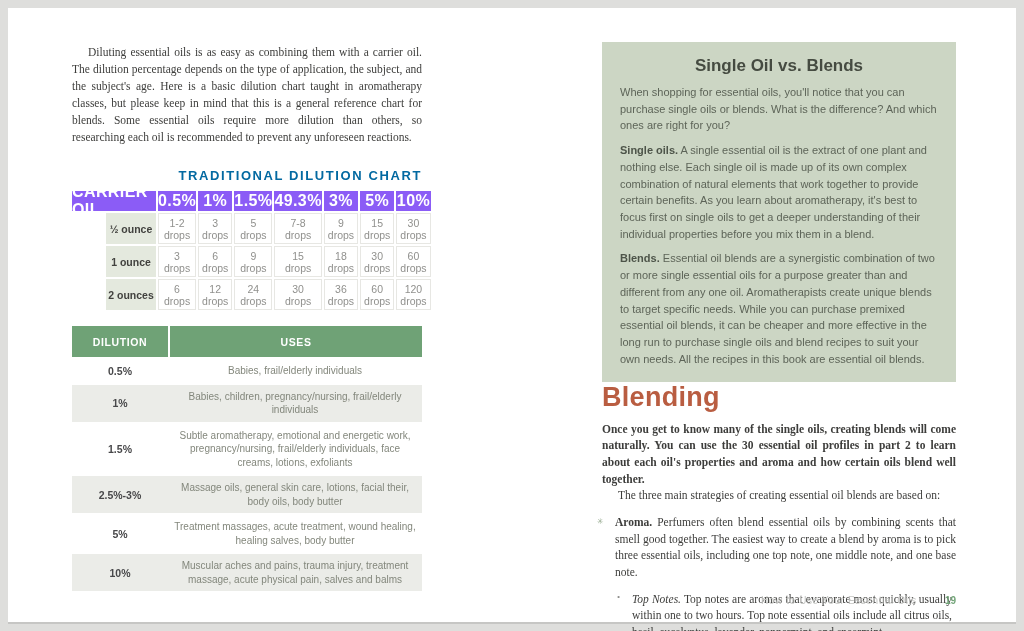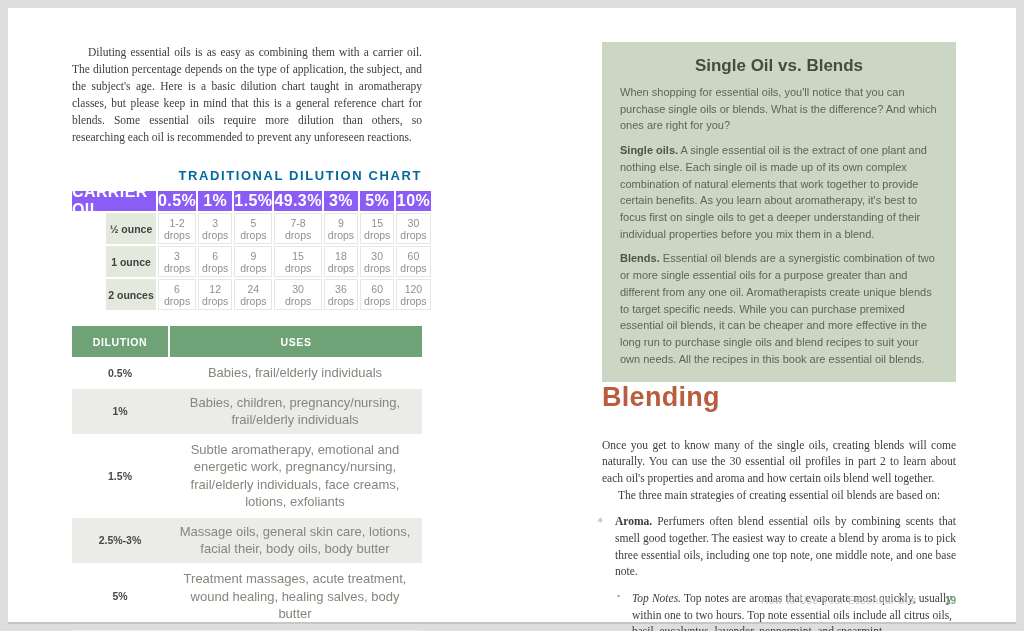--- a/index.html
+++ b/index.html
@@ -63,21 +63,21 @@
     height:31px; display:flex; align-items:center; justify-content:center;
   }
   .t2-row { display:grid; grid-template-columns:96px 1fr; margin-top:2px; }
   .t2-row.shaded > div { background:#ebece8; }
   .t2-row .dil {
     font-size:10.5px; font-weight:bold; color:#48484a;
     display:flex; align-items:center; justify-content:center;
     padding:5px 2px;
   }
   .t2-row .uses {
-    font-size:13px; color:#83877c; line-height:1.35; text-align:center;
+    font-size:10px; color:#83877c; line-height:1.35; text-align:center;
     display:flex; align-items:center; justify-content:center;
     padding:5px 6px;
   }
   
   .right-content { position:absolute; left:90px; top:34px; width:354px; }
   .oil-box {
     background:#ccd6c4;
     padding:12px 18px 14px 18px;
   }
   .oil-box h2 {
@@ -89,21 +89,21 @@
     margin-top:8px; text-align:left;
   }
   .oil-box .lead { font-weight:bold; color:#4d5449; }
   .blending-head {
     font-size:27px; font-weight:bold; color:#b95d41; letter-spacing:.3px;
   }
   .serif-block {
     font-family:"Liberation Serif", serif;
     font-size:11.5px; line-height:1.45; color:#3d3d3b; text-align:justify;
   }
-  .serif-block p.first { margin-top:24px; }
+  .serif-block p.first { margin-top:8px;font-weight:bold; }
   .serif-block p.indent { text-indent:16px; }
   .bullet {
     position:relative; margin-top:10px; padding-left:13px;
   }
   .bullet .star-icon {
     position:absolute; left:-5px; top:2px;
     font-size:8px; color:#97ab91;
     font-family:"DejaVu Sans", sans-serif;
   }
   .sub-bullet {

